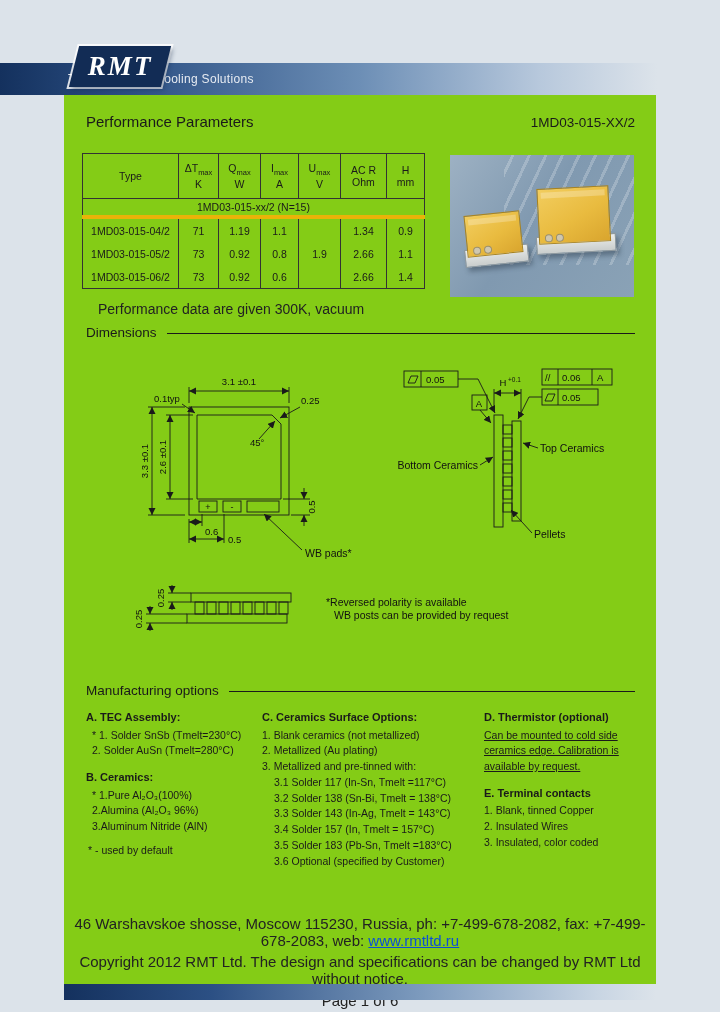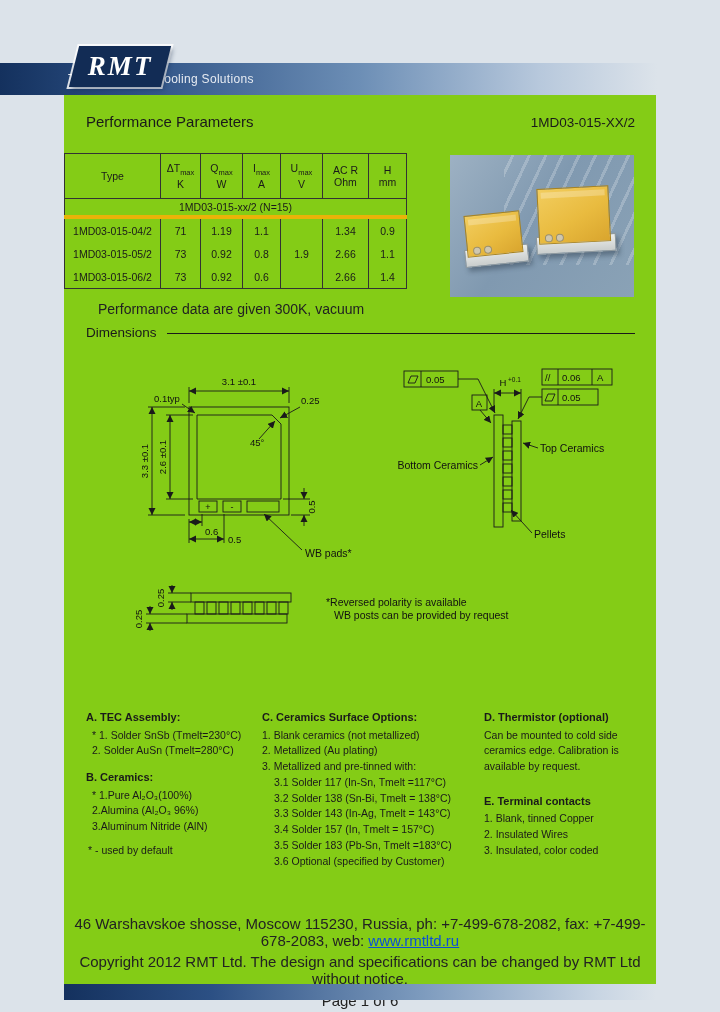--- a/index.html
+++ b/index.html
@@ -18,21 +18,21 @@
 
   
   .content{position:absolute;left:64px;top:95px;width:592px;height:889px;background:#84cc16;}
 
   .perf-head{position:absolute;left:22px;top:18px;width:549px;display:flex;
       justify-content:space-between;align-items:baseline;}
   .perf-title{font-size:15px;}
   .part-number{font-size:13.5px;}
 
   
-  table.perf{position:absolute;left:0;top:58px;border-collapse:collapse;border:1px solid #333;font-size:10.5px;}
+  table.perf{position:absolute;left:18px;top:58px;border-collapse:collapse;border:1px solid #333;font-size:10.5px;}
   .perf th,.perf td{border-left:1px solid #333;font-weight:normal;text-align:center;padding:0 2px;}
   .perf th:first-child,.perf td:first-child{border-left:none;}
   .perf thead th{height:44px;border-bottom:1px solid #333;vertical-align:middle;}
   .perf tr.group td{height:16px;border-bottom:4px solid #eab308;border-left:none;}
   .perf tbody td{height:23px;}
   .perf sub{font-size:7.5px;}
 
   .perf-note{position:absolute;left:34px;top:206px;font-size:14px;color:#222;}
 
   
@@ -68,21 +68,21 @@
   svg.drawing .sign{font-size:9px;}
 
   
   .mfg-cols{position:absolute;left:22px;top:614px;width:554px;display:grid;
       grid-template-columns:176px 222px 156px;font-size:10.5px;line-height:1.5;}
   .mfg-cols h4{font-size:11px;margin:0 0 2px 0;}
   .mfg-cols .item{padding-left:6px;}
   .mfg-cols .mt{margin-top:10px;}
   .footnote{margin-top:8px;padding-left:2px;}
   .solders{margin-left:12px;}
-  .colD p{margin:2px 0 18px 0;width:150px;}
+  .colD p{margin:2px 0 10px 0;width:150px;text-decoration:underline;}
 
   
   .footer{position:absolute;left:0;top:820px;width:592px;text-align:center;font-size:15px;color:#222;}
   .footer .line{margin-bottom:4px;}
   .footer a{color:#0b4fd6;text-decoration:underline;}
   .page-no{margin-top:5px;}
 
   .banner-bottom{position:absolute;left:64px;top:984px;width:592px;height:16px;
       background:linear-gradient(90deg,#14315e 0%,#2c5084 25%,#7c9abd 60%,#c8d5e3 90%,#dce3ea 100%);}
 </style>
@@ -319,20 +319,24 @@
       <text class="dim" x="405" y="60" text-anchor="middle">A</text>
       <text class="lbl" x="404" y="122" text-anchor="end">Bottom Ceramics</text>
       <text class="lbl" x="466" y="105" text-anchor="start">Top Ceramics</text>
       <text class="lbl" x="460" y="191" text-anchor="start">Pellets</text>
       <text class="dim" x="90" y="251" text-anchor="middle" transform="rotate(-90 90 251)">0.25</text>
       <text class="dim" x="68" y="272" text-anchor="middle" transform="rotate(-90 68 272)">0.25</text>
       <text class="lbl" x="252" y="259" text-anchor="start">*Reversed polarity is available</text>
       <text class="lbl" x="260" y="272" text-anchor="start">WB posts can be provided by request</text>
     </svg>
 
+    <div class="sec-head mfg-head">
+      <span class="txt">Manufacturing options</span>
+      <span class="rule"></span>
+    </div>
 
     <div class="mfg-cols">
       <div class="colA">
         <h4>A. TEC Assembly:</h4>
         <div class="item">* 1. Solder SnSb (Tmelt=230°C)</div>
         <div class="item">2. Solder AuSn (Tmelt=280°C)</div>
         <h4 class="mt">B. Ceramics:</h4>
         <div class="item">* 1.Pure Al₂O₃(100%)</div>
         <div class="item">2.Alumina (Al₂O₃ 96%)</div>
         <div class="item">3.Aluminum Nitride (AlN)</div>

